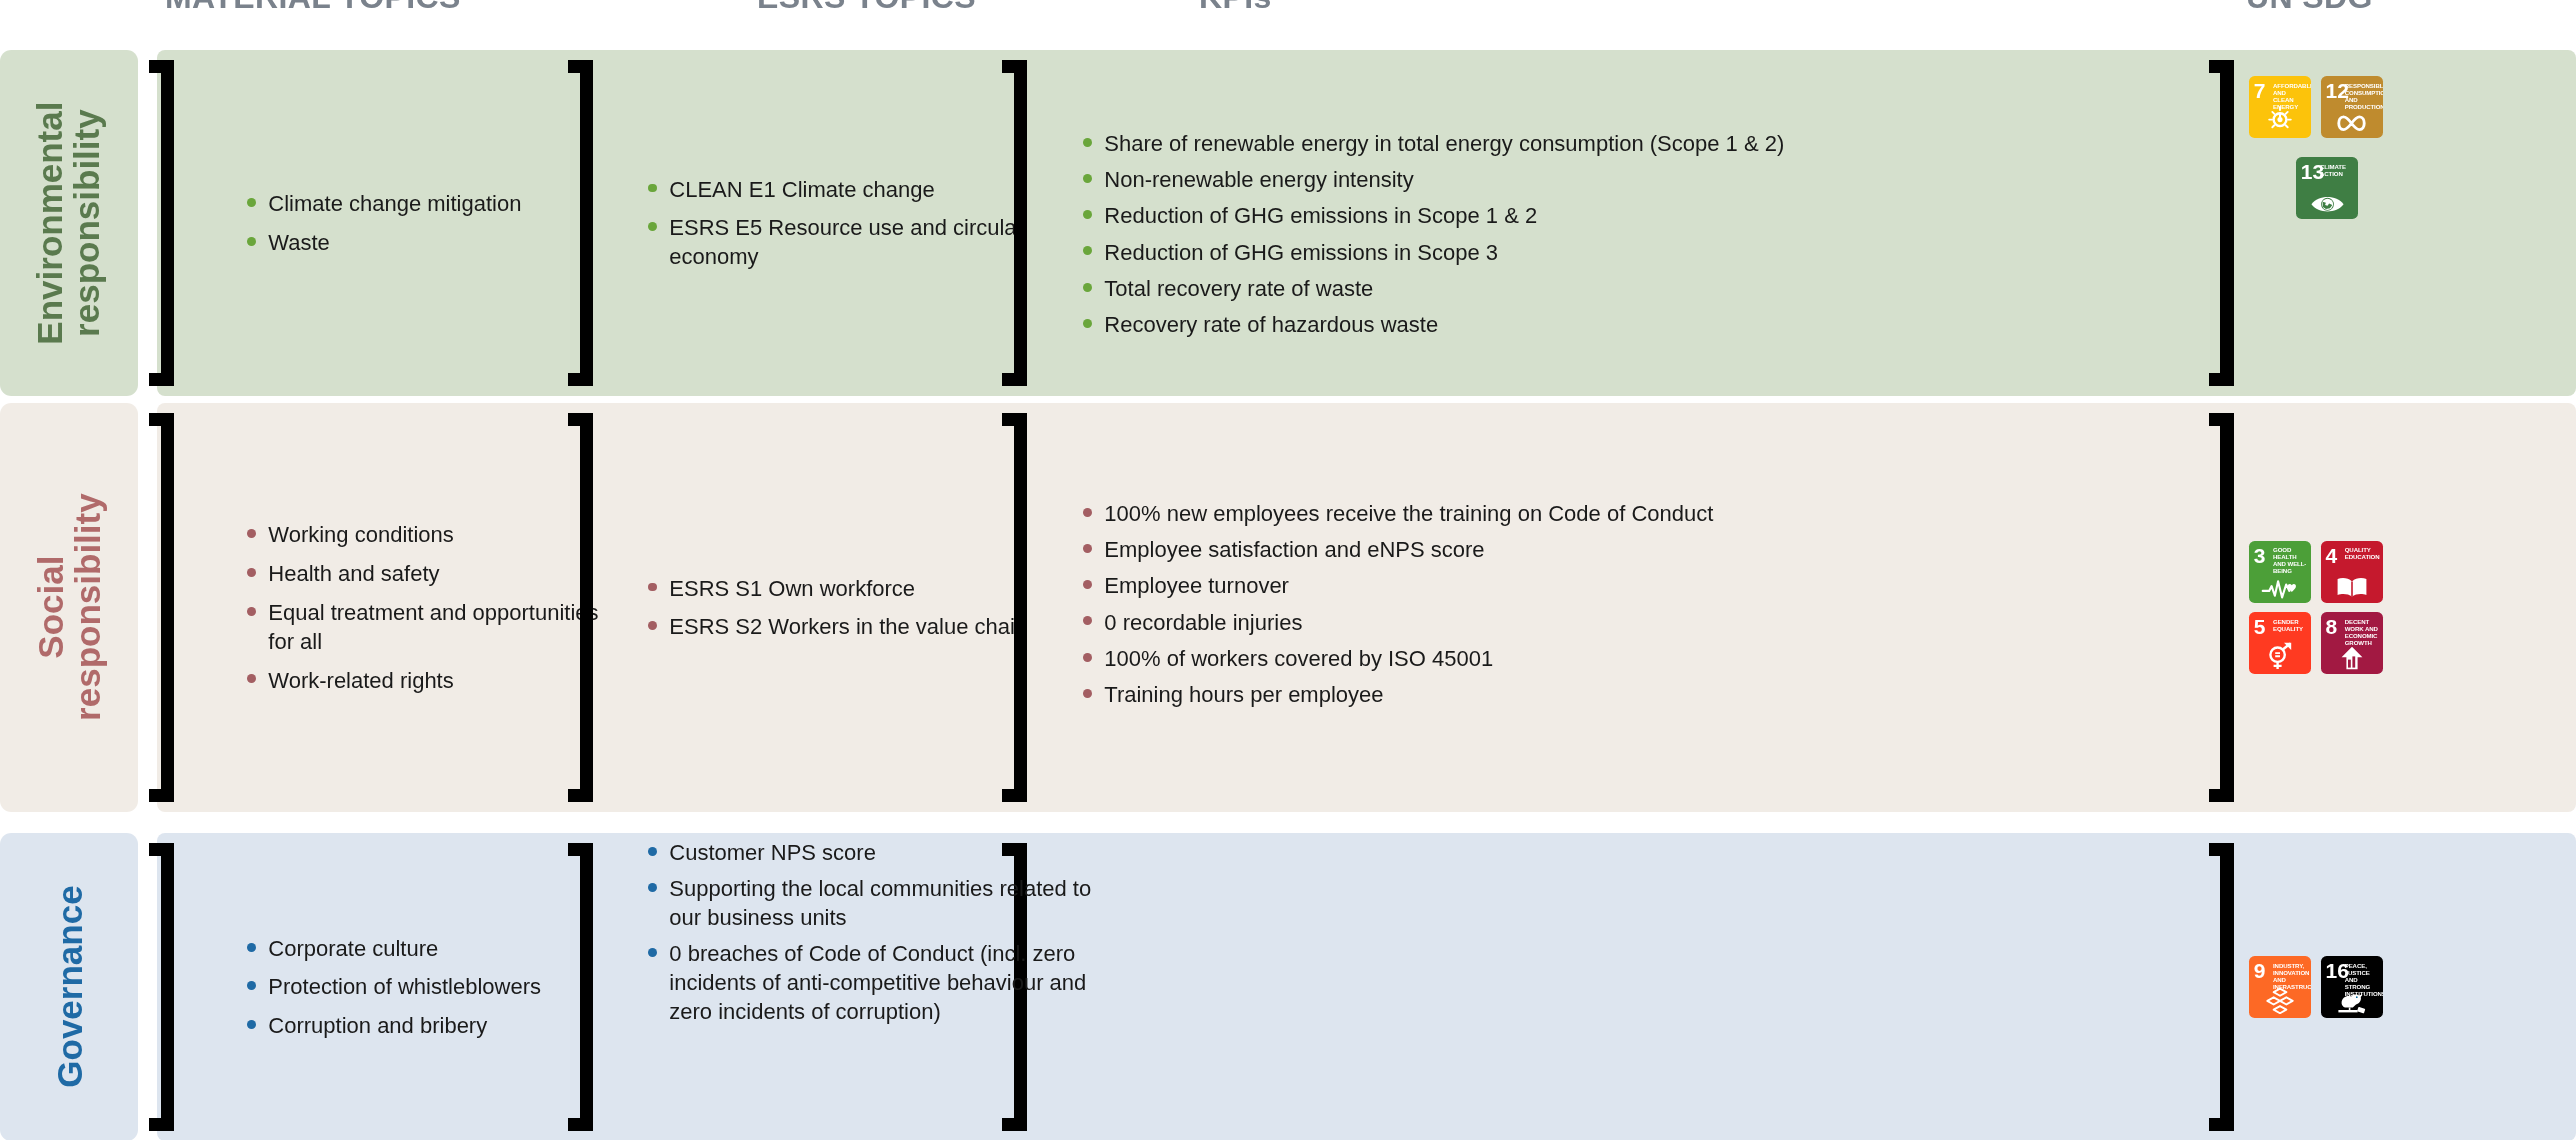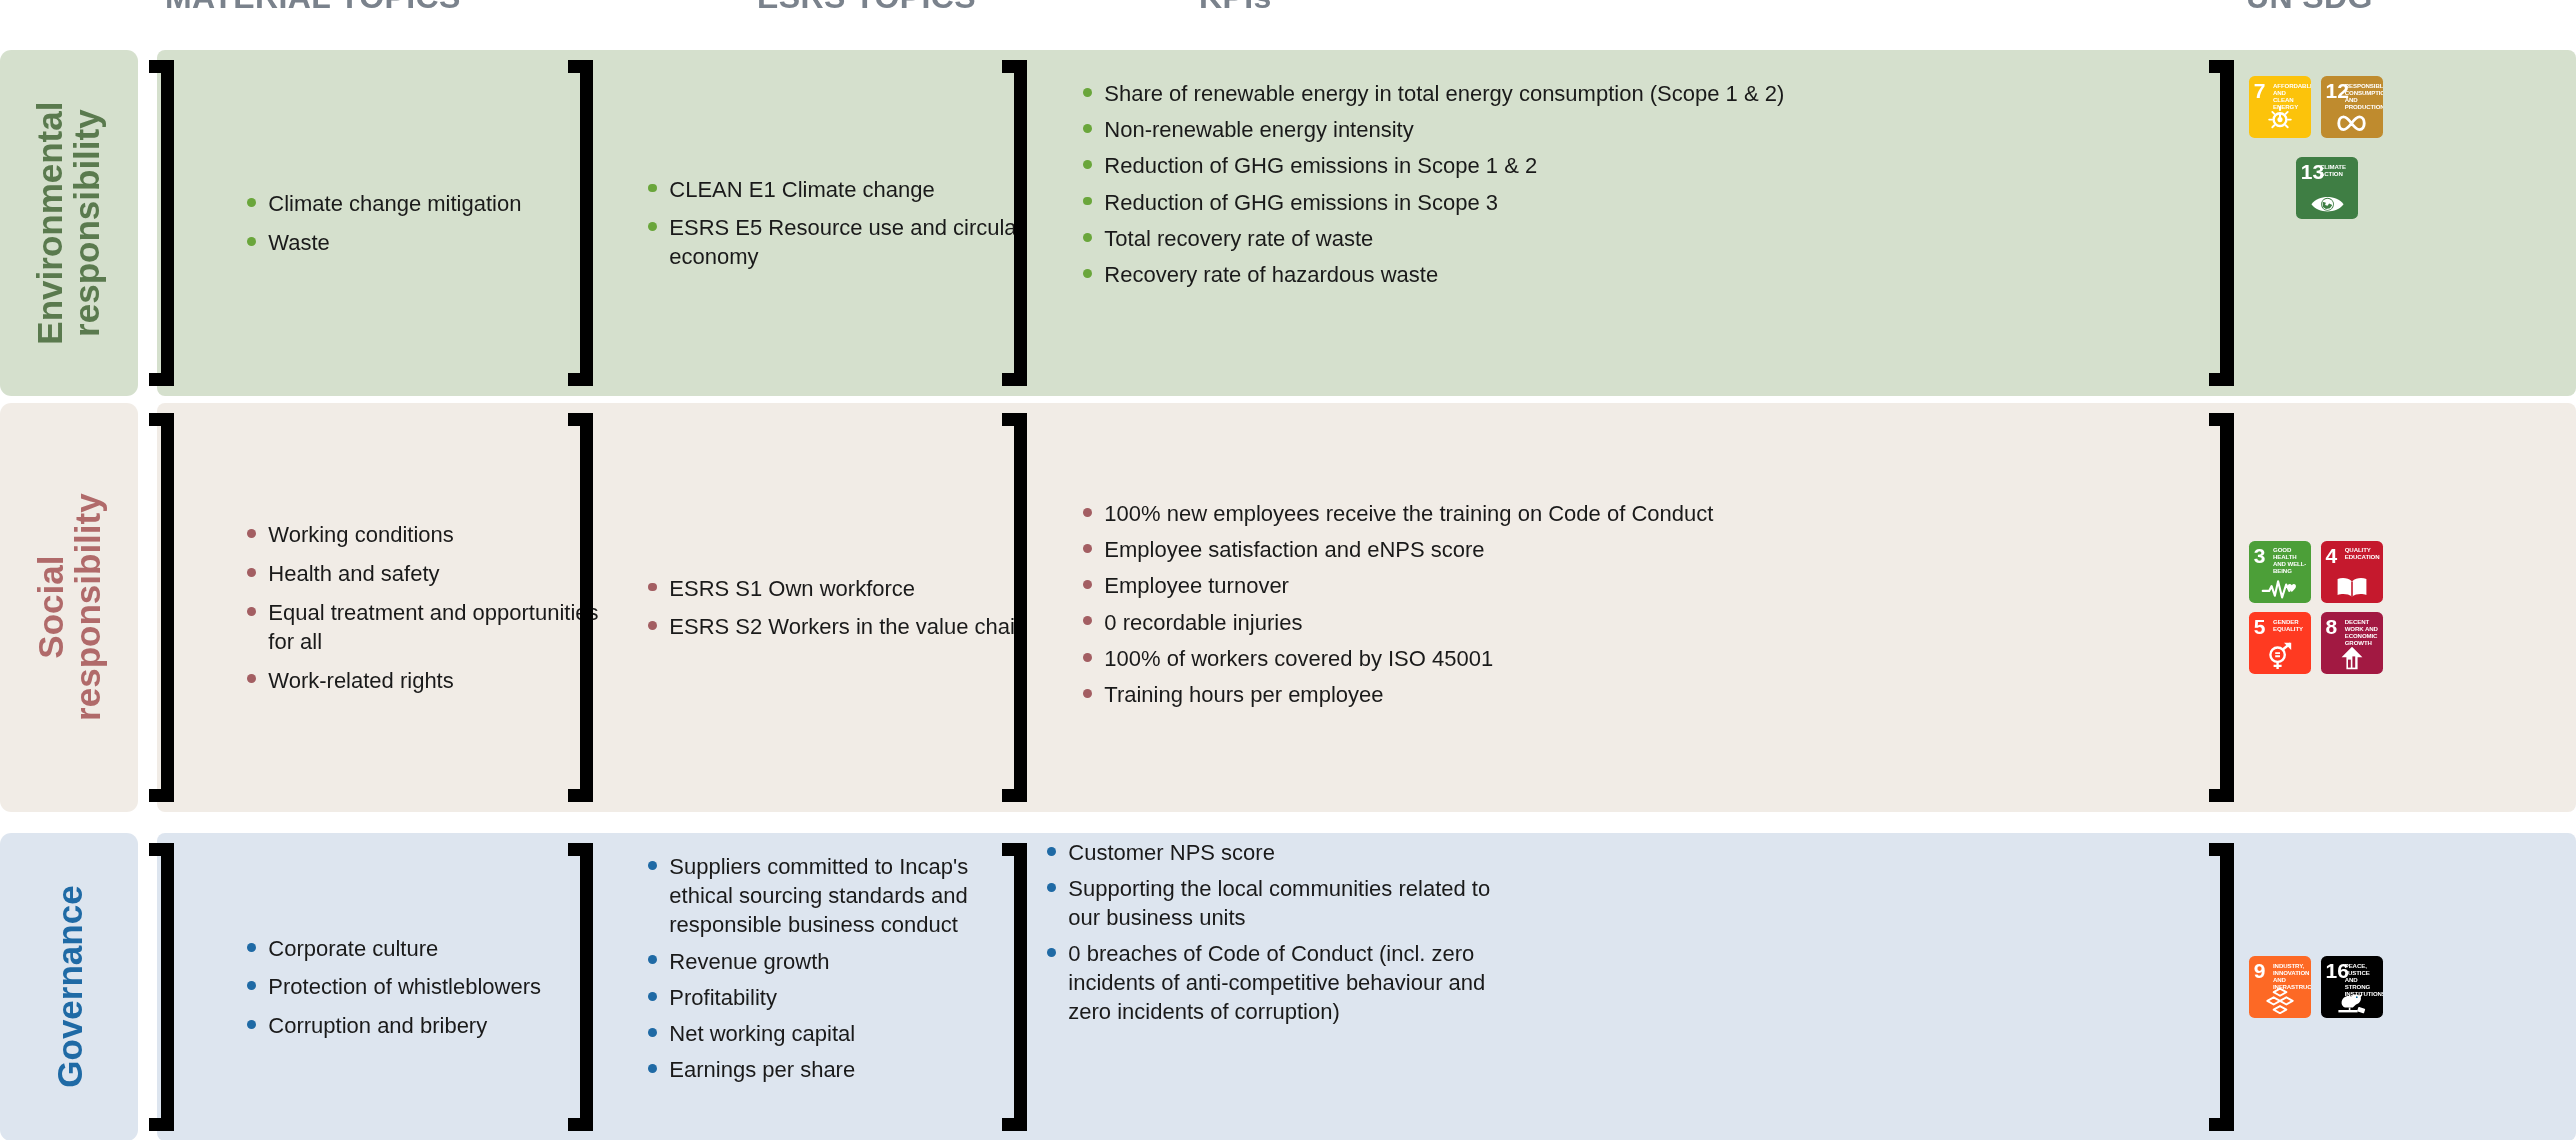--- a/index.html
+++ b/index.html
@@ -174,21 +174,21 @@
           <li>ESRS E5 Resource use and circular economy</li>
         </ul>
       </div>
 
       <div class="bracket" style="left:845px">
         <i class="armT"></i>
           <i class="stem"></i>
           <i class="armB"></i>
       </div>
 
-      <div class="col col-kpi" style="align-items:flex-start; padding-top:29px">
+      <div class="col col-kpi" style="align-items:center; padding-top:29px">
         <ul class="bl tight" style="--bullet:#6aa63b; max-width:789px">
           <li>Share of renewable energy in total energy consumption (Scope 1 &amp; 2)</li>
           <li>Non-renewable energy intensity</li>
           <li>Reduction of GHG emissions in Scope 1 &amp; 2</li>
           <li>Reduction of GHG emissions in Scope 3</li>
           <li>Total recovery rate of waste</li>
           <li>Recovery rate of hazardous waste</li>
         </ul>
       </div>
 
@@ -406,27 +406,20 @@
 
 
       <div class="bracket" style="left:845px">
         <i class="armT"></i>
           <i class="stem"></i>
           <i class="armB"></i>
       </div>
 
       <div class="col col-kpi" style="align-items:flex-start; padding-top:19.3px">
         <div class="kpi-split">
-          <ul class="bl tight" style="--bullet:#1f6aa5; max-width:378px">
-            <li>Suppliers committed to Incap's ethical sourcing standards and responsible business conduct</li>
-            <li>Revenue growth</li>
-            <li>Profitability</li>
-            <li>Net working capital</li>
-            <li>Earnings per share</li>
-          </ul>
           <ul class="bl tight" style="--bullet:#1f6aa5; max-width:483px; margin-top:-14.5px">
             <li>Customer NPS score</li>
             <li>Supporting the local communities related to our business units</li>
             <li>0 breaches of Code of Conduct (incl. zero incidents of anti-competitive behaviour and zero incidents of corruption)</li>
           </ul>
         </div>
       </div>
 
       <div class="bracket" style="right:340px">
         <i class="armT"></i>

